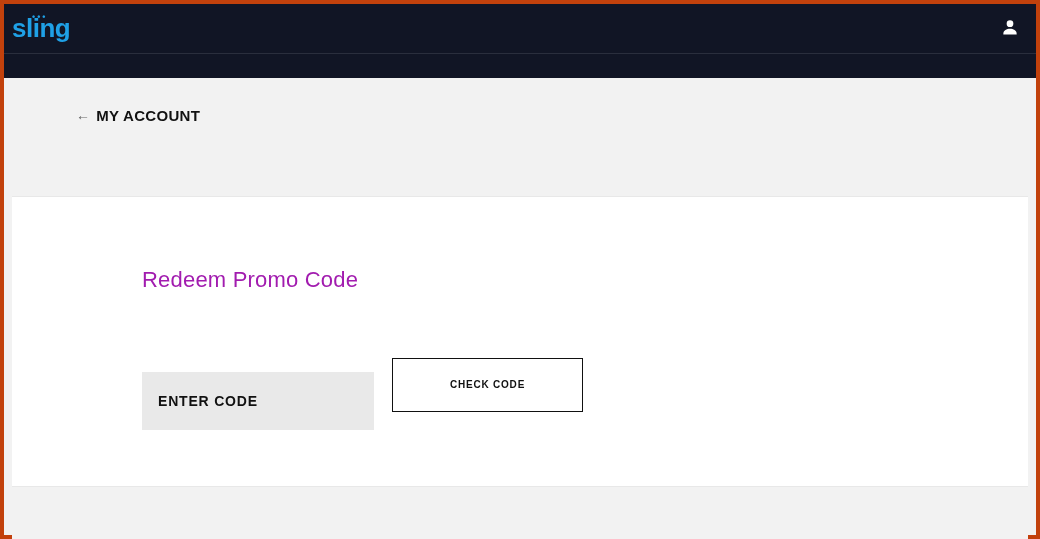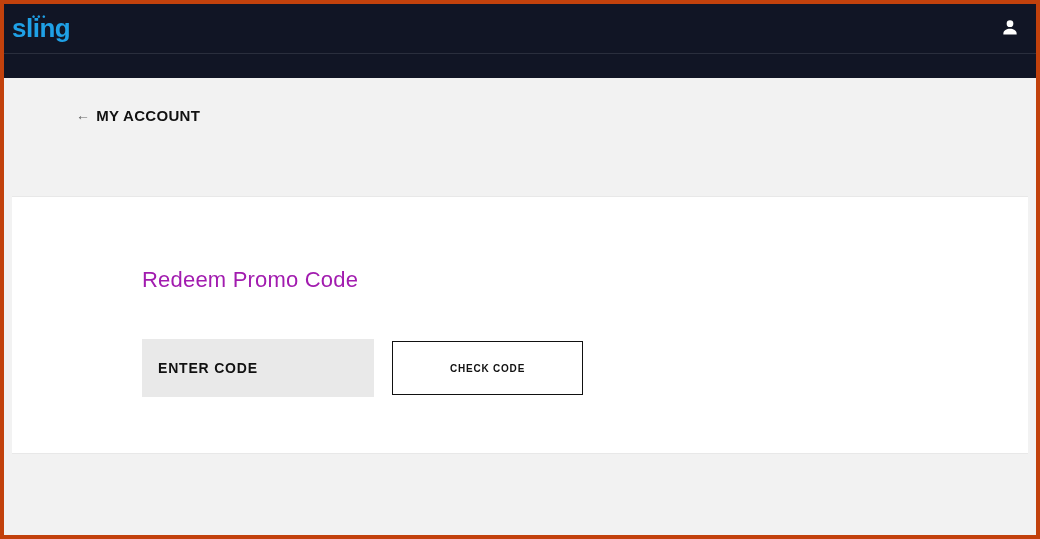--- a/index.html
+++ b/index.html
@@ -100,20 +100,21 @@
       background: #e9e9e9;
       border: none;
       height: 58px;
       width: 232px;
       padding: 0 16px;
       font-size: 14px;
       font-weight: 600;
       letter-spacing: 0.8px;
       color: #111;
       outline: none;
+      margin-top: 33px;
     }
     .code-input::placeholder {
       color: #111;
       font-weight: 600;
     }
     .check-btn {
       background: #fff;
       border: 1.5px solid #111;
       height: 54px;
       width: 191px;

